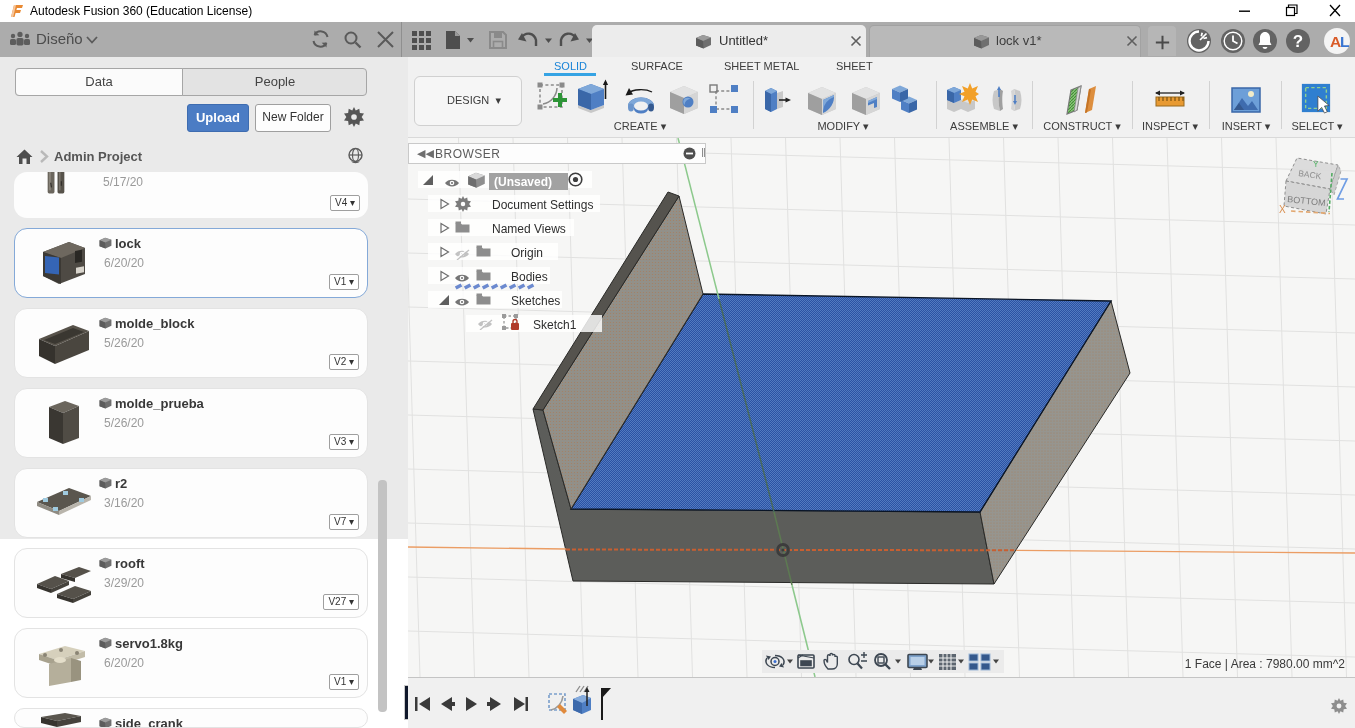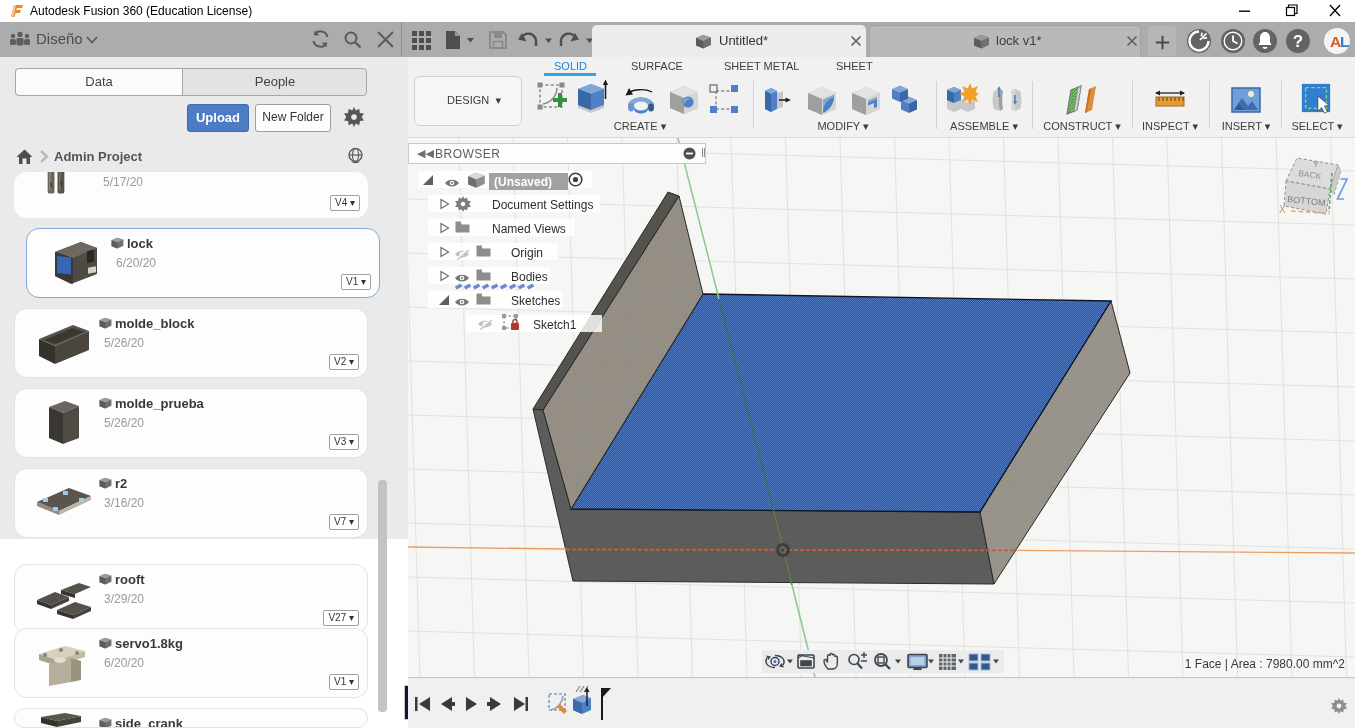--- a/index.html
+++ b/index.html
@@ -182,21 +182,21 @@
   <svg class="abs" style="left:20px;top:-12px" width="44" height="44" viewBox="0 0 58 58">
 <rect x="18" y="0" width="9" height="44" rx="2" fill="#6b665d"></rect>
 <rect x="31" y="0" width="9" height="44" rx="2" fill="#57534b"></rect>
 <rect x="20" y="0" width="2" height="40" fill="#8f8a80"></rect>
 <rect x="33" y="0" width="2" height="40" fill="#7a756c"></rect>
 <path d="M22 30 L23 36 M36 28 L36 34" stroke="#2e2b27" stroke-width="1.5"></path>
 </svg>
   <div class="cdate" style="top:3px">5/17/20</div>
   <div class="vbadge">V4 ▾</div>
       </div>
-<div class="card" style="top:171px;border:1px solid #84a9d8;margin-left:12px;">
+<div class="card" style="top:171px;border:1px solid #84a9d8;">
   <svg class="abs" style="left:20px;top:5px" width="58" height="58" viewBox="0 0 58 58">
 <polygon points="8,18 34,8 50,14 50,40 24,50 8,42" fill="#4e4a44"></polygon>
 <polygon points="8,18 34,8 50,14 26,24" fill="#6e685f"></polygon>
 <polygon points="26,24 26,50 8,42 8,18" fill="#3c3934"></polygon>
 <rect x="10" y="21" width="14" height="17" fill="#3565b5" transform="skewY(6)"></rect>
 <rect x="40" y="24" width="7" height="12" fill="#2a2824" transform="skewY(-10) "></rect>
 <rect x="41" y="41" width="8" height="6" fill="#d8d4cc" transform="skewY(-10)"></rect>
 </svg>
   <div class="cname"><svg class="cubeg" width="15" height="14" viewBox="0 0 19 17">
             <path d="M2 5 L9 2 L17 4.5 L17 12 L9.5 15.5 L2 12.5 Z" fill="#6f6f6f"></path>
@@ -246,21 +246,21 @@
           <rect x="44" y="24" width="5" height="4" fill="#9fcadf"></rect>
 </svg>
   <div class="cname"><svg class="cubeg" width="15" height="14" viewBox="0 0 19 17">
             <path d="M2 5 L9 2 L17 4.5 L17 12 L9.5 15.5 L2 12.5 Z" fill="#6f6f6f"></path>
             <path d="M2 5 L9 8 L17 4.5 L9 2 Z" fill="#9c9c9c"></path>
             <path d="M9 8 L9.5 15.5 L2 12.5 L2 5 Z" fill="#5c5c5c"></path>
           </svg>r2</div>
   <div class="cdate">3/16/20</div>
   <div class="vbadge">V7 ▾</div>
       </div>
-<div class="card" style="top:491px;margin-top:16px;">
+<div class="card" style="top:491px;">
   <svg class="abs" style="left:20px;top:5px" width="58" height="58" viewBox="0 0 58 58">
 <polygon points="2,30 20,22 34,27 16,35" fill="#55514a"></polygon>
 <polygon points="2,30 16,35 16,39 2,34" fill="#36332e"></polygon>
 <polygon points="16,35 34,27 34,31 16,39" fill="#45423c"></polygon>
 <polygon points="22,40 40,32 56,37 38,45" fill="#55514a"></polygon>
 <polygon points="22,40 38,45 38,49 22,44" fill="#36332e"></polygon>
 <polygon points="38,45 56,37 56,41 38,49" fill="#45423c"></polygon>
 <polygon points="26,20 44,13 56,17 40,24" fill="#55514a"></polygon>
 <polygon points="26,20 40,24 40,28 26,24" fill="#36332e"></polygon>
 </svg>

